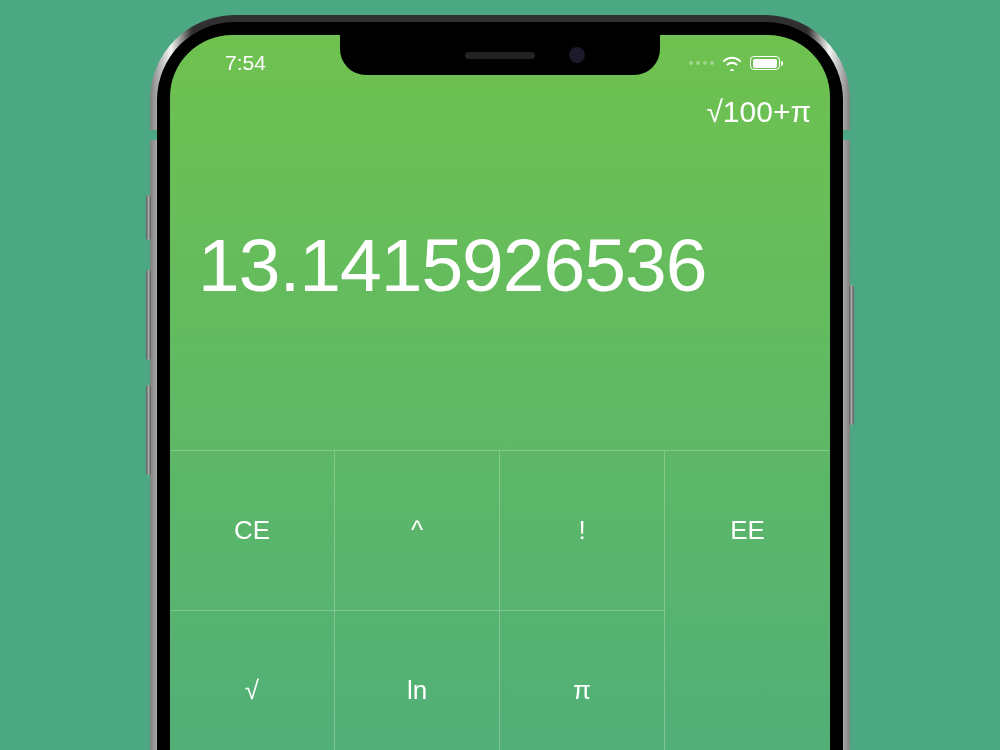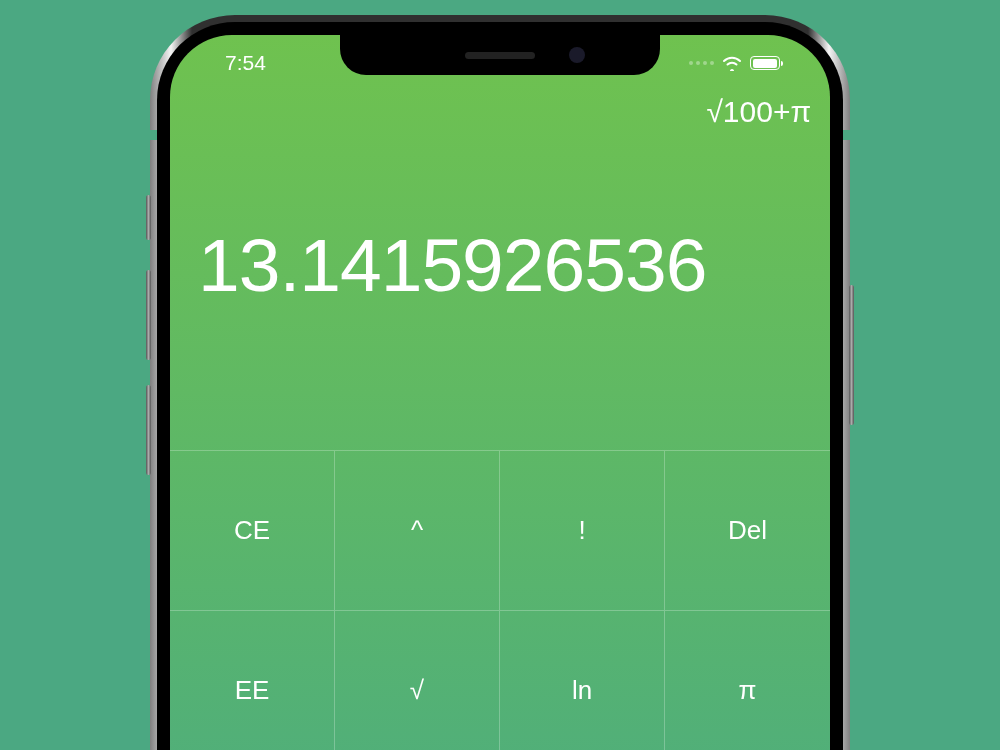--- a/index.html
+++ b/index.html
@@ -238,21 +238,20 @@
 
       <div class="display-area">
         <div class="result">13.1415926536</div>
         <div class="expression">√100+π</div>
       </div>
 
       <div class="keypad">
         <div class="key">CE</div>
         <div class="key">^</div>
         <div class="key">!</div>
-        <div class="key">Del</div>
 
         <div class="key">EE</div>
         <div class="key">√</div>
         <div class="key">ln</div>
         <div class="key">π</div>
       </div>
 
     </div>
   </div>
 </div>

